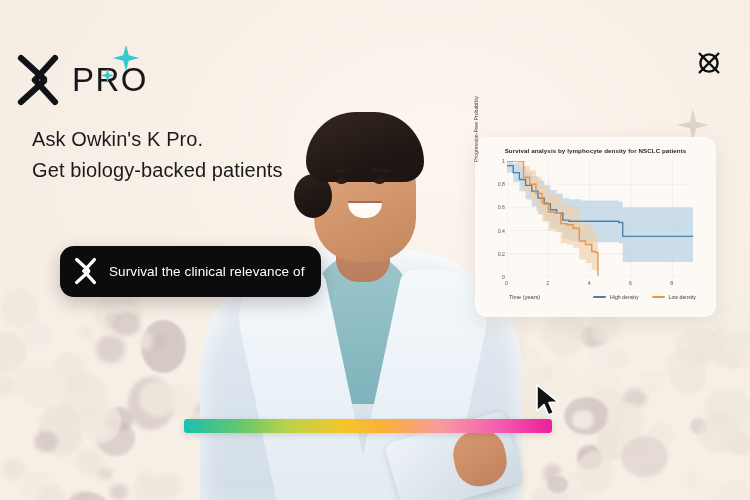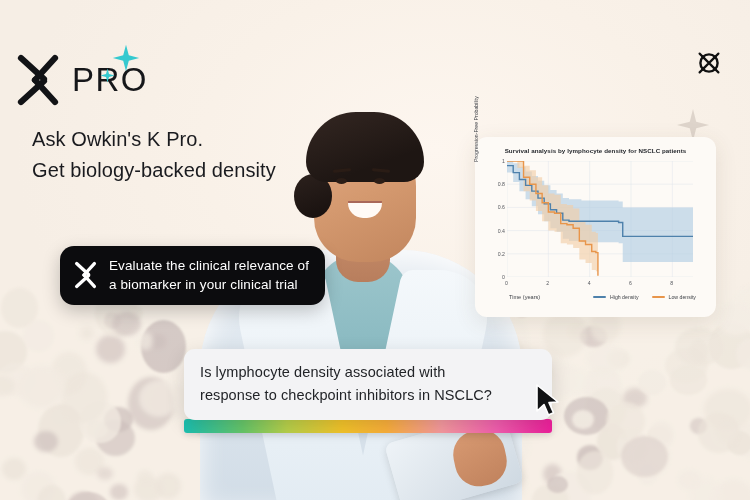--- a/index.html
+++ b/index.html
@@ -375,21 +375,21 @@
 
   <svg class="sparkle" style="left:112px;top:44px" width="28" height="28" viewBox="0 0 34 34">
     <path d="M17 1 L20.4 13.6 L33 17 L20.4 20.4 L17 33 L13.6 20.4 L1 17 L13.6 13.6 Z" fill="#35c9cf"></path>
   </svg>
   <svg class="sparkle" style="left:100px;top:68px" width="15" height="15" viewBox="0 0 34 34">
     <path d="M17 1 L20.4 13.6 L33 17 L20.4 20.4 L17 33 L13.6 20.4 L1 17 L13.6 13.6 Z" fill="#35c9cf"></path>
   </svg>
 
   <div id="headline">
     <div>Ask Owkin's K Pro.</div>
-    <div>Get biology-backed density</div>
+    <div>Get biology-backed patients</div>
   </div>
 
   <svg id="owkin-mark" width="26" height="26" viewBox="0 0 26 26">
     <circle cx="13" cy="13" r="8.6" fill="none" stroke="#111" stroke-width="2.4"></circle>
     <path d="M6.4 6.4 L19.6 19.6 M19.6 6.4 L6.4 19.6" stroke="#111" stroke-width="2.2" stroke-linecap="round"></path>
     <path d="M3.6 3.6 L8 8 M22.4 3.6 L18 8 M3.6 22.4 L8 18 M22.4 22.4 L18 18" stroke="#111" stroke-width="2.2" stroke-linecap="round"></path>
   </svg>
 
   <div id="chart-card">
     <div id="chart-title">Survival analysis by lymphocyte density for NSCLC patients</div>
@@ -451,29 +451,24 @@
   <div id="prompt-chip">
     <svg width="25" height="30" viewBox="0 0 48 56">
       <g stroke="#ffffff" stroke-width="6.4" stroke-linecap="round" fill="none">
         <path d="M7 6 L30 27"></path>
           <path d="M7 50 L30 29"></path>
         <path d="M41 6 L21 28"></path>
           <path d="M41 50 L21 28"></path>
       </g>
     </svg>
     <div class="txt">
-      <div>Evaluate the clinical relevance of</div>
-      <div>a biomarker in your clinical trial</div>
+      <div>Survival the clinical relevance of</div>
     </div>
   </div>
 
   <div id="gradient-bar"></div>
 
-  <div id="question-bubble">
-    <div class="q">Is lymphocyte density associated with</div>
-    <div class="q">response to checkpoint inhibitors in NSCLC?</div>
-  </div>
 
   <svg id="cursor" width="30" height="36" viewBox="0 0 30 36">
     <path d="M3 2 L3 28 L10 21.5 L14.5 32 L19.5 29.8 L15 19.6 L24 19 Z" fill="#111214" stroke="#ffffff" stroke-width="1.6" stroke-linejoin="round"></path>
   </svg>
 
 </div>
 
 </body></html>

